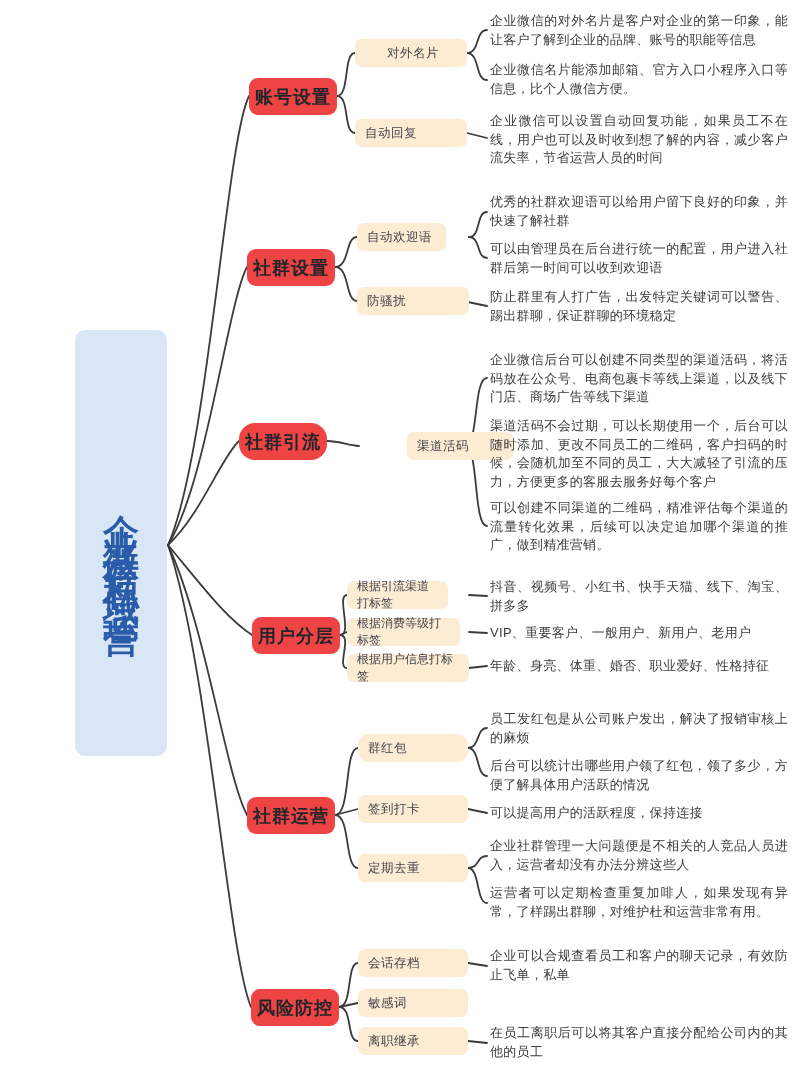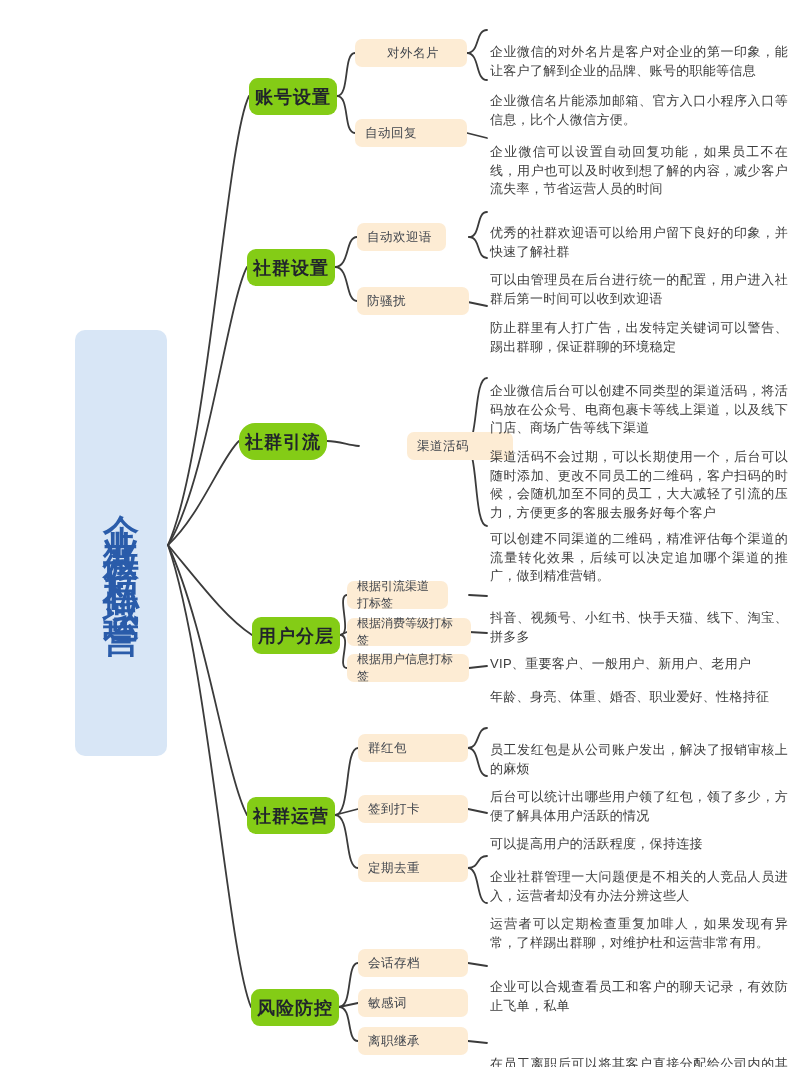--- a/index.html
+++ b/index.html
@@ -17,53 +17,53 @@
     left:75px;top:330px;width:92px;height:426px;background:#d8e6f6;border-radius:10px;
     justify-content:center;
   }
   .root-node .vtext{
     writing-mode:vertical-lr;text-orientation:upright;
     font-size:36px;font-weight:700;color:#2a5caa;letter-spacing:15px;line-height:1;
     padding-top:6px;
   }
 
   .branch{
-    width:88px;height:37px;background:#84cc16;border-radius:9px;justify-content:center;
+    width:88px;height:37px;background:#ef4444;border-radius:9px;justify-content:center;
     font-size:18px;font-weight:700;color:#21252b;letter-spacing:1px;
   }
   .b0{left:249px;top:78px;}
   .b1{left:247px;top:249px;}
   .b2{left:239px;top:423px;border-radius:16px;}
   .b3{left:252px;top:617px;}
   .b4{left:247px;top:797px;}
   .b5{left:251px;top:989px;}
 
   .sub{
     height:28px;background:#fdecd4;border-radius:7px;padding:0 8px 0 10px;
     font-size:12.5px;color:#40454d;letter-spacing:.5px;
   }
   .s00{left:355px;top:39px;width:112px;padding-left:32px;}
   .s01{left:355px;top:119px;width:112px;}
   .s10{left:357px;top:223px;width:89px;}
   .s11{left:357px;top:287px;width:112px;}
   .s20{left:359px;top:432px;width:106px;margin-left:48px;}
   .s30{left:347px;top:581px;width:101px;font-size:12px;letter-spacing:0;}
-  .s31{left:347px;top:618px;width:124px;font-size:12px;letter-spacing:0;}
+  .s31{left:347px;top:618px;width:113px;font-size:12px;letter-spacing:0;}
   .s32{left:347px;top:654px;width:122px;font-size:12px;letter-spacing:0;}
-  .s40{left:358px;top:734px;width:110px;}
+  .s40{left:358px;top:734px;width:110px;border-radius:11px;}
   .s41{left:358px;top:795px;width:110px;}
   .s42{left:358px;top:854px;width:110px;}
   .s50{left:358px;top:949px;width:110px;}
   .s51{left:358px;top:989px;width:110px;}
   .s52{left:358px;top:1027px;width:110px;}
 
   .leaf{
     position:absolute;left:490px;width:298px;
     font-size:13px;line-height:18.5px;color:#3d3d3d;letter-spacing:.3px;
-    text-align:justify;text-justify:inter-ideograph;margin-top:31px;
+    text-align:justify;text-justify:inter-ideograph;
   }
   .l00{top:12px;}  .l01{top:61px;}  .l02{top:112px;}
   .l10{top:193px;} .l11{top:240px;} .l12{top:288px;}
   .l20{top:351px;} .l21{top:417px;} .l22{top:499px;}
   .l30{top:578px;} .l31{top:624px;} .l32{top:657px;}
   .l40{top:710px;} .l41{top:757px;} .l42{top:804px;} .l43{top:837px;} .l44{top:884px;}
   .l50{top:947px;} .l51{top:1024px;}
 </style>
 </head>
 <body>

